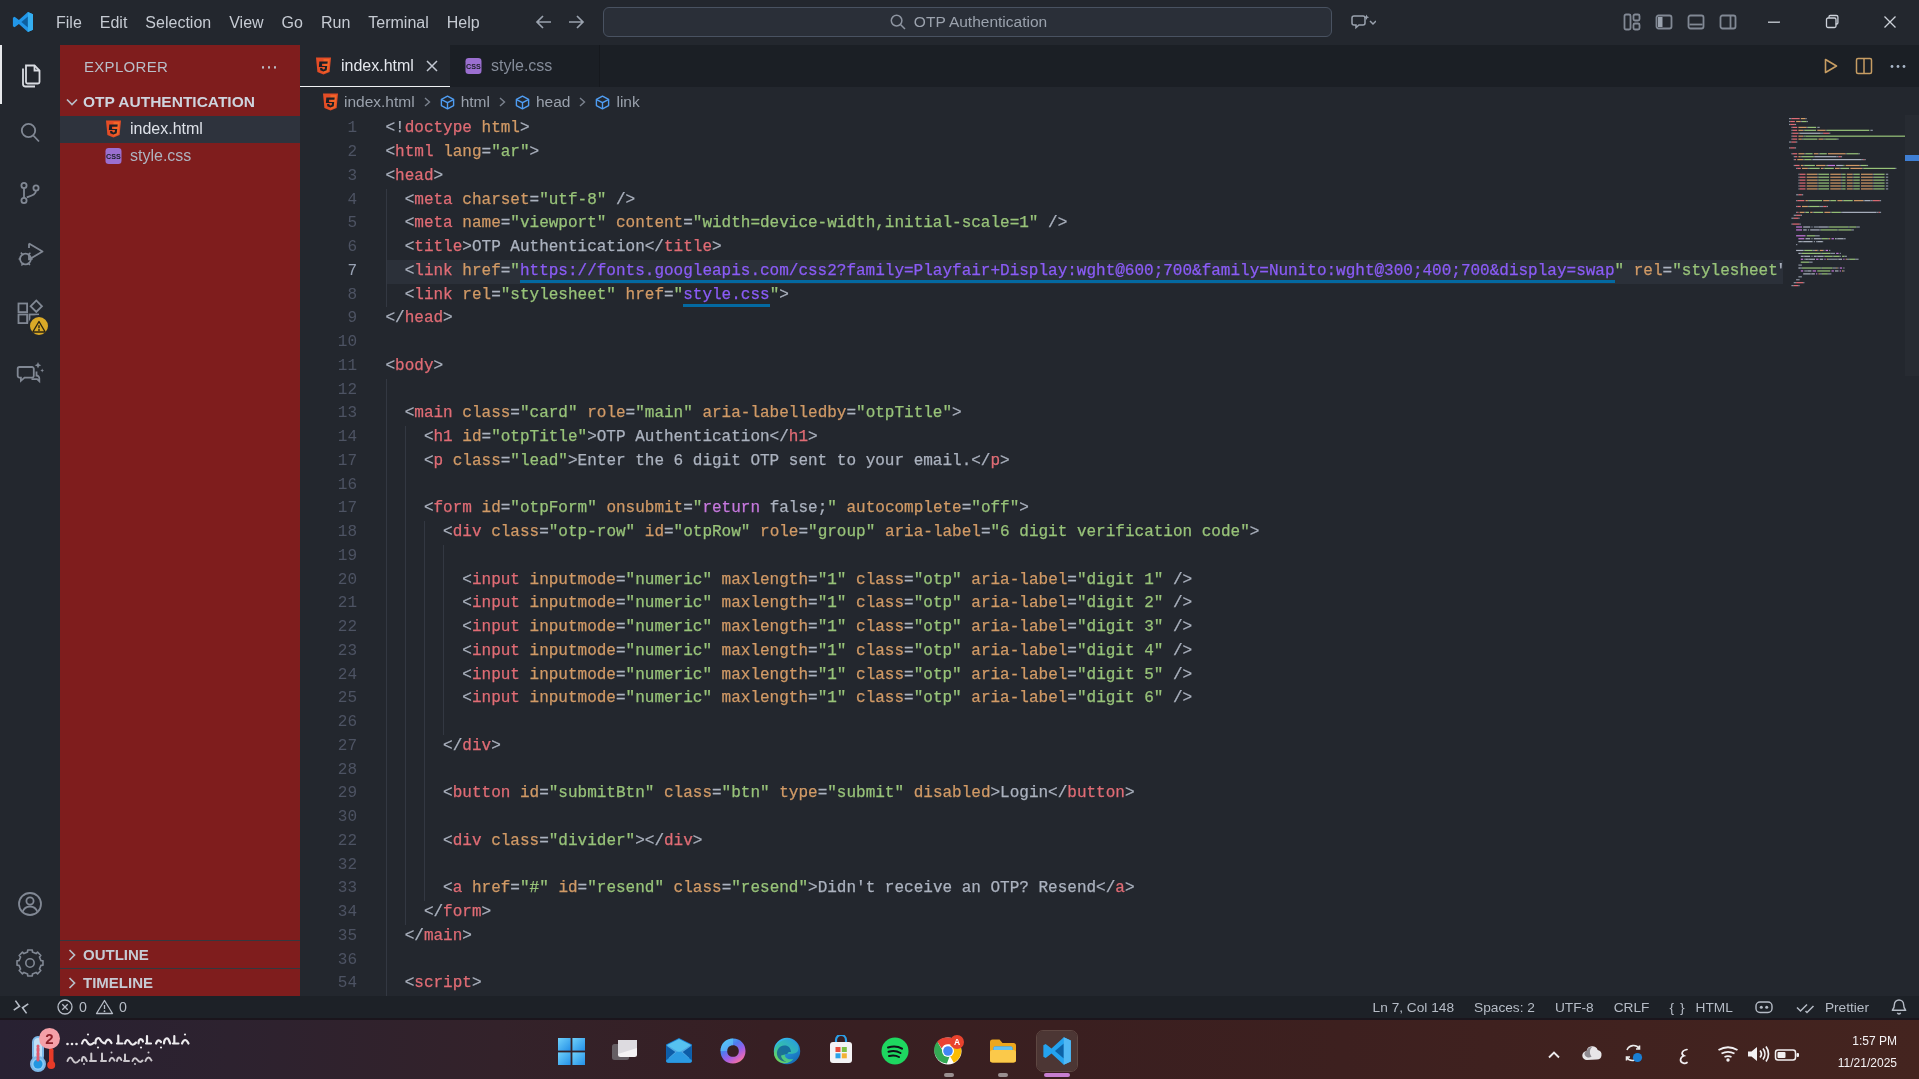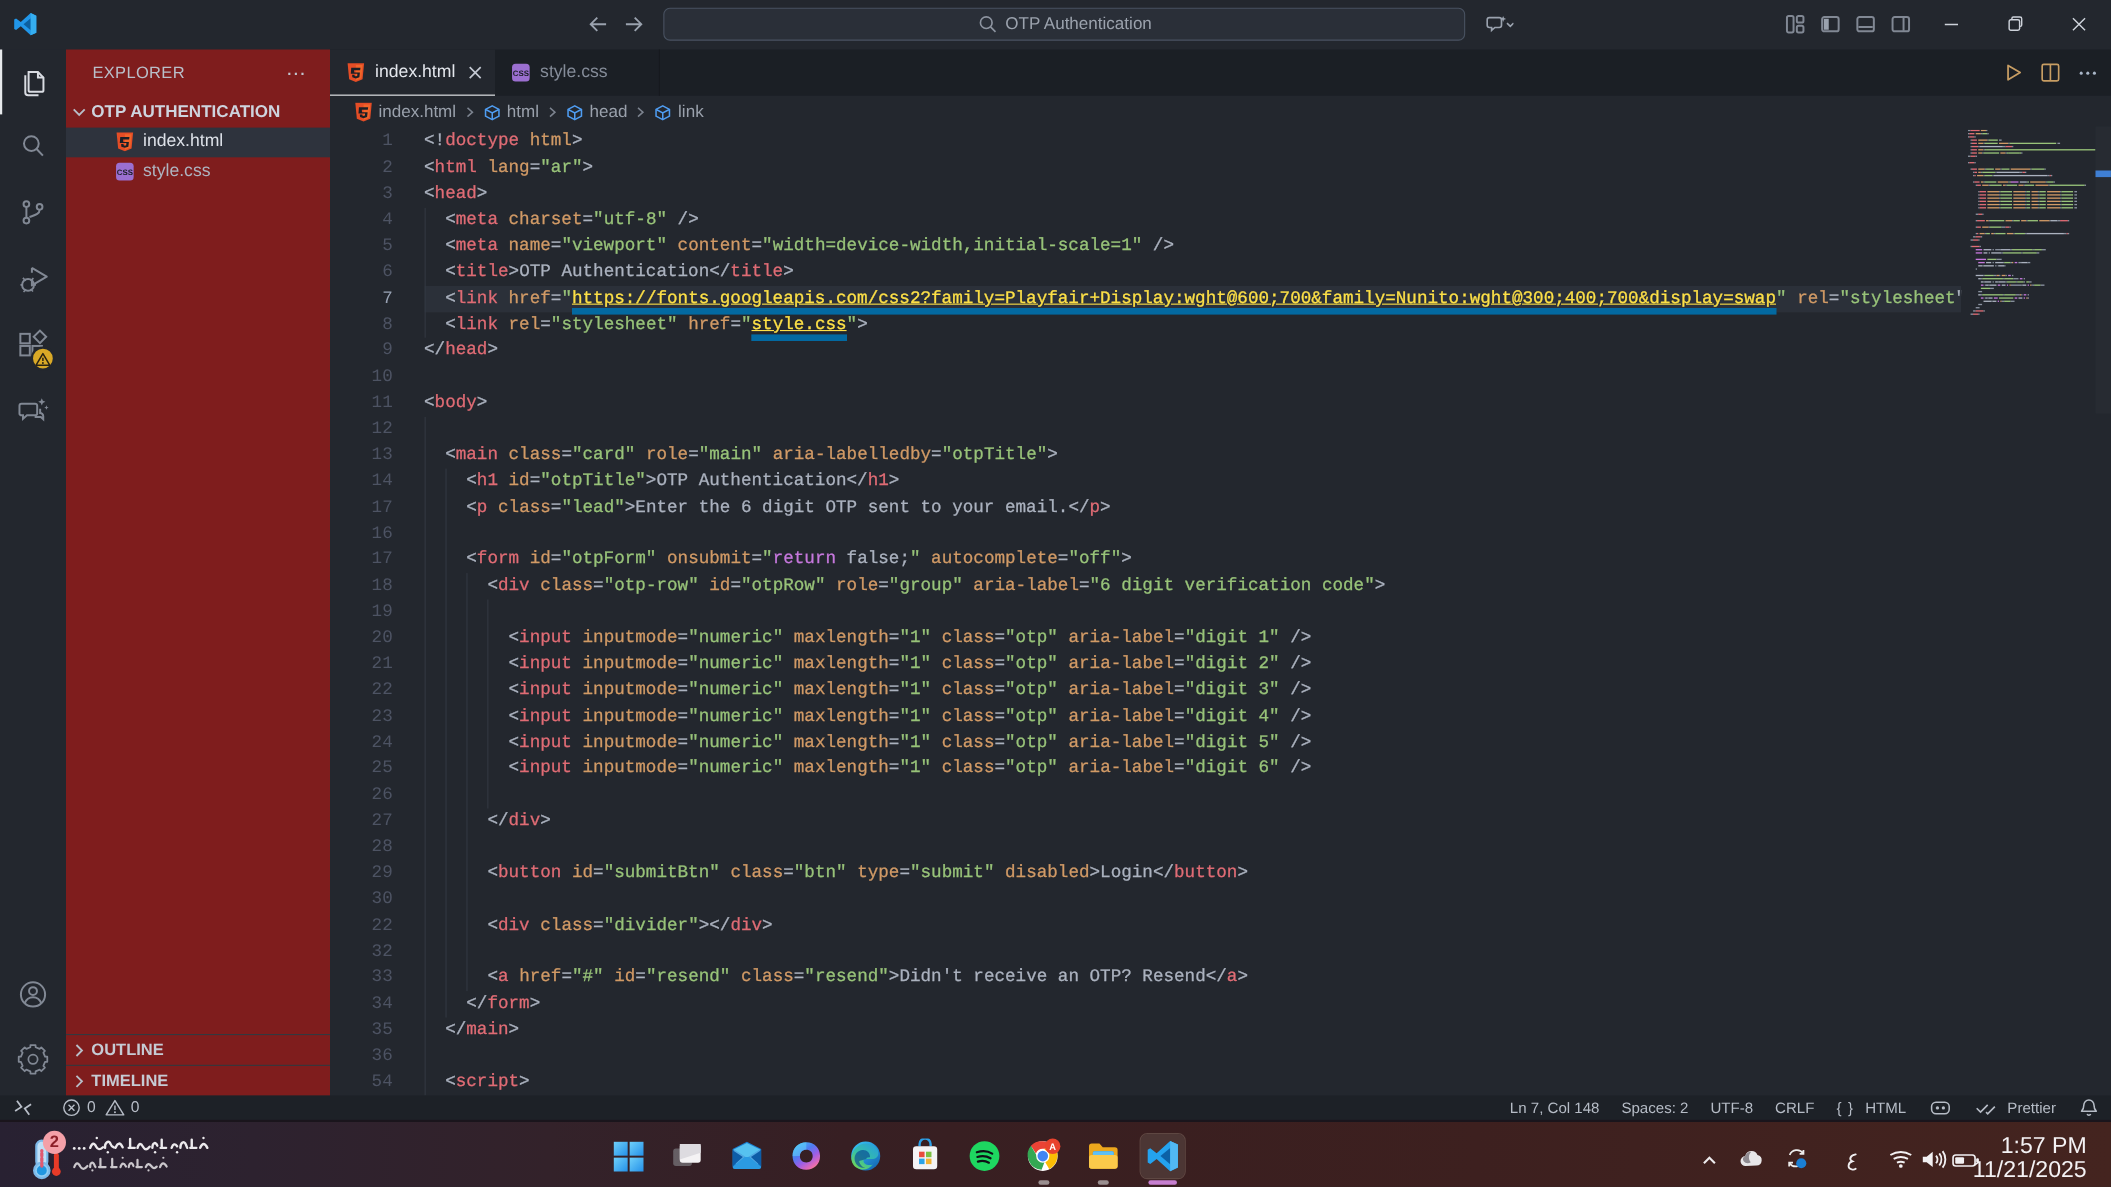--- a/index.html
+++ b/index.html
@@ -44,21 +44,21 @@
 .crumbs { position:absolute; left:22px; top:42px; width:1200px; height:30px; display:flex; align-items:center; gap:5px; color:#9aa1ac; font-size:15.5px; }
 
 .codearea { position:absolute; left:0; top:72px; width:1483px; height:879px; overflow:hidden; }
 .curline { position:absolute; left:85.5px; top:142.8px; width:1397px; height:23.75px; background:#2b3039; }
 .ig { position:absolute; width:1px; background:#333842; }
 .gutter { position:absolute; left:0; top:0.3px; width:57px; font-family:"Liberation Mono",monospace; font-size:16px; line-height:23.75px; color:#4d5363; text-align:right; }
 .gutter .cur { color:#99a3b5; }
 .code { position:absolute; left:85.5px; top:0.3px; font-family:"Liberation Mono",monospace; font-size:16px; line-height:23.75px; white-space:pre; -webkit-text-stroke:0.25px; }
 .cl { height:23.75px; }
 .p { color:#abb2bf; } .t { color:#e06c75; } .a { color:#d19a66; } .s { color:#98c379; }
-.x { color:#abb2bf; } .k { color:#c678dd; } .u { color:#fde047; border-bottom:6px solid #0369a1;text-decoration:underline; }
+.x { color:#abb2bf; } .k { color:#c678dd; } .u { color:#8b5cf6; border-bottom:3px solid #0369a1; }
 
 .mm { position:absolute; left:1489px; top:72.5px; }
 .mm-slider { position:absolute; left:1605px; top:70px; width:14px; height:261px; background:rgba(200,210,230,0.028); }
 .mm-cursor { position:absolute; left:1605px; top:109.5px; width:14px; height:6px; background:#3f7fd4; }
 
 
 #statusbar { position:absolute; left:0; top:996px; width:1919px; height:22px; background:#1d2127; color:#b6bcc6; font-size:15px; }
 .sb-left { position:absolute; left:0; top:0; height:22px; display:flex; align-items:center; }
 .remote { margin-left:10px; }
 .probs { margin-left:24px; display:flex; align-items:center; gap:5px; font-size:14.2px; }
@@ -79,30 +79,40 @@
 .tb-center { position:absolute; left:551px; top:0; height:61px; display:flex; align-items:center; gap:14px; }
 .titem { width:40px; height:40px; border-radius:6px; display:flex; align-items:center; justify-content:center; position:relative; }
 .searchpill { width:274px; height:39px; border-radius:20px; background:#4c3e46; border:1px solid #5b4b54; display:flex; align-items:center; color:#e6e0e4; font-size:16.5px; position:relative; }
 .searchpill > svg:first-child { margin-left:17px; margin-right:9px; }
 .searchpill > svg:last-child { position:absolute; right:10px; top:4px; }
 .titem.run::after, .titem.run2::after { content:""; position:absolute; left:15px; bottom:-6px; width:10px; height:3.5px; border-radius:2px; background:#9a8f90; }
 .titem.vsc { background:#4c3634; outline:1px solid #5e4742; }
 .titem.vsc::after { content:""; position:absolute; left:7px; bottom:-6px; width:26px; height:3.5px; border-radius:2px; background:#c77fd0; }
 .tray { position:absolute; left:0; top:-1018px; }
 .tr { position:absolute; }
-.clock { position:absolute; left:1750px; top:1029px; width:147px; color:#f4f2f4; font-size:21px; text-align:right; line-height:21.5px; }
+.clock { position:absolute; left:1750px; top:1029px; width:147px; color:#f4f2f4; font-size:12px; text-align:right; line-height:21.5px; }
 </style></head>
 <body>
 <div id="titlebar">
   <div class="tb-logo">
       <svg width="22" height="22" viewBox="0 0 22 22" fill="none">
         <path d="M15.9 0.9 L21 3.3 V18.7 L15.9 21.1 L6.9 12.9 L2.6 16.2 L0.9 15.3 V6.7 L2.6 5.8 L6.9 9.1 Z" fill="#2196e8"></path>
         <path d="M15.9 5.5 V16.5 L9.4 11 Z" fill="#0d5f9e"></path>
         <path d="M15.9 0.9 L21 3.3 V18.7 L15.9 21.1 Z" fill="#35aef0"></path>
       </svg>
+    </div>
+  <div class="menus">
+      <span>File</span>
+      <span>Edit</span>
+      <span>Selection</span>
+      <span>View</span>
+      <span>Go</span>
+      <span>Run</span>
+      <span>Terminal</span>
+      <span>Help</span>
     </div>
   <div class="navarrows">
       <svg width="22" height="22" viewBox="0 0 22 22" fill="none">
         <path d="M4 11 H18 M10 5 l-6 6 6 6" stroke="#9aa2ae" stroke-width="1.7" fill="none"></path>
       </svg>
       <svg width="22" height="22" viewBox="0 0 22 22" fill="none">
         <path d="M4 11 H18 M12 5 l6 6 -6 6" stroke="#9aa2ae" stroke-width="1.7" fill="none"></path>
       </svg>
     </div>
   <div class="searchbox">

